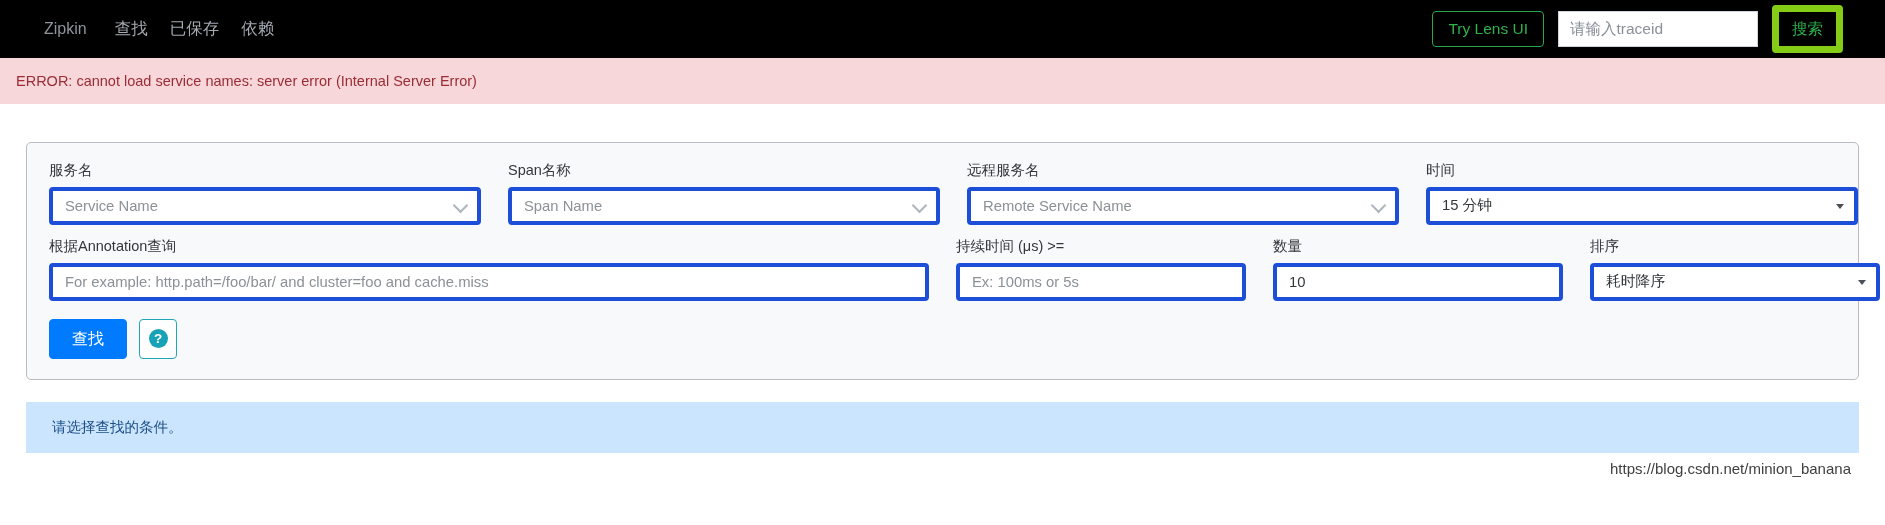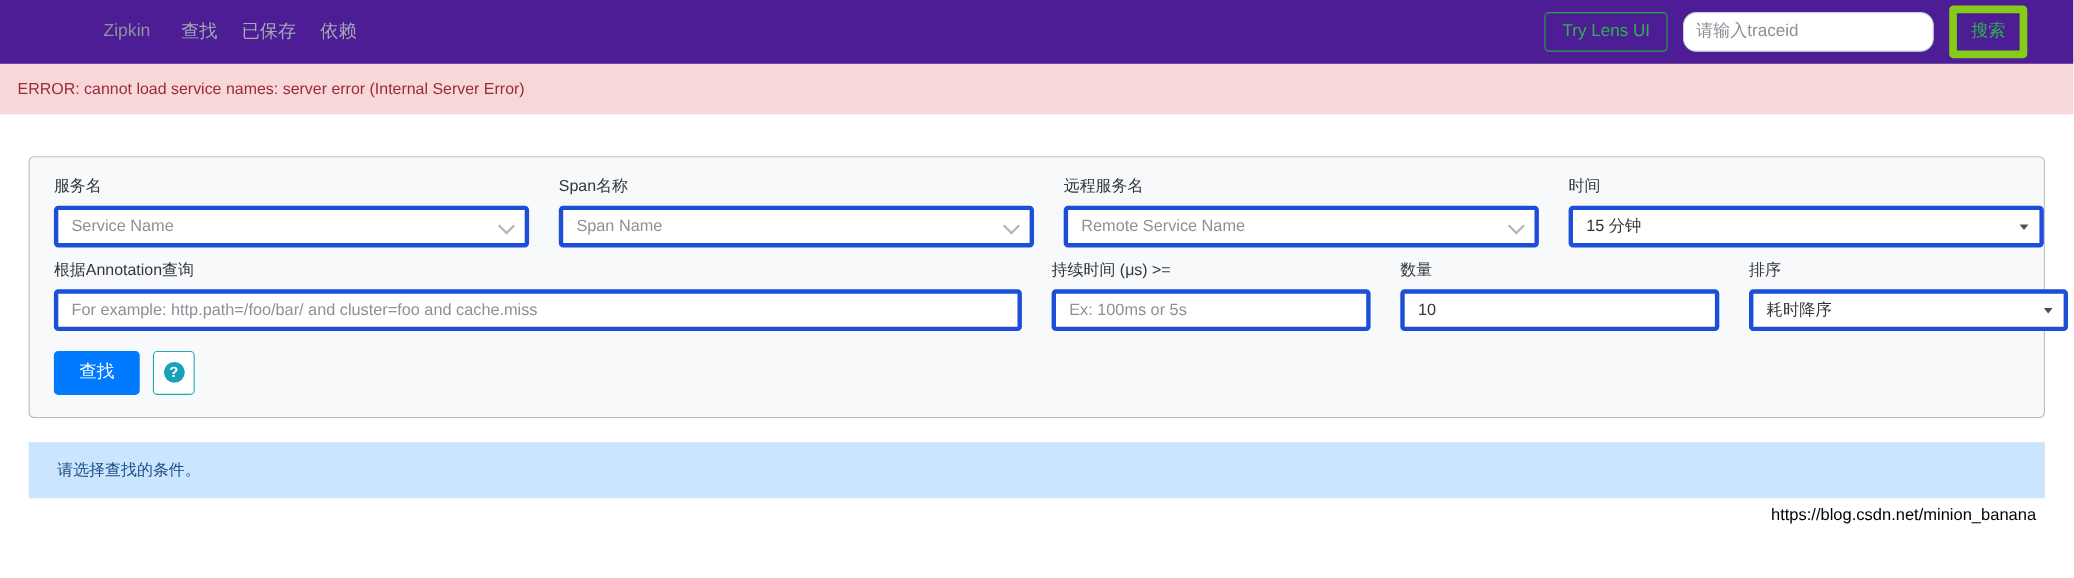--- a/index.html
+++ b/index.html
@@ -7,24 +7,24 @@
     margin: 0; padding: 0;
     width: 1885px; height: 525px;
     background: #ffffff;
     font-family: "Liberation Sans", "DejaVu Sans", sans-serif;
     overflow: hidden;
   }
 
   
   .navbar {
     height: 58px;
-    background: #4c1d95;
-    display: flex;
-    align-items: center;
-    padding: 0 42px 0 94px;
+    background: #000000;
+    display: flex;
+    align-items: center;
+    padding: 0 42px 0 44px;
     position: relative;
   }
   .brand {
     color: #8d949c;
     font-size: 16px;
     margin-right: 28px;
     text-decoration: none;
     white-space: nowrap;
   }
   .nav-links { display: flex; align-items: center; gap: 22px; }
@@ -47,24 +47,24 @@
     border-radius: 4px;
     font-size: 15.5px;
     padding: 7px 15px;
     line-height: 1.3;
     cursor: pointer;
     white-space: nowrap;
     font-family: inherit;
     text-align: right;
   }
   .trace-input {
-    width: 228px;
+    width: 200px;
     height: 36px;
     border: 1px solid #ced4da;
-    border-radius: 12px;
+    border-radius: 0;
     background: #fff;
     padding: 0 11px;
     font-size: 15.5px;
     color: #495057;
     font-family: inherit;
     outline: none;
   }
   .trace-input::placeholder { color: #8a9099; }
   .search-btn {
     border: 7px solid #84cc16;
@@ -206,21 +206,21 @@
     color: #1b4f86;
     font-size: 14.5px;
     padding: 16px 26px;
     border-radius: 0;
     position: relative;
   }
   .watermark {
     position: absolute;
     right: 8px;
     bottom: -24px;
-    color: #000000;
+    color: #404040;
     font-size: 15px;
     white-space: nowrap;
     pointer-events: none;
   }
 </style>
 </head>
 <body>
 
 <div class="navbar">
   <a class="brand" href="#">Zipkin</a>

